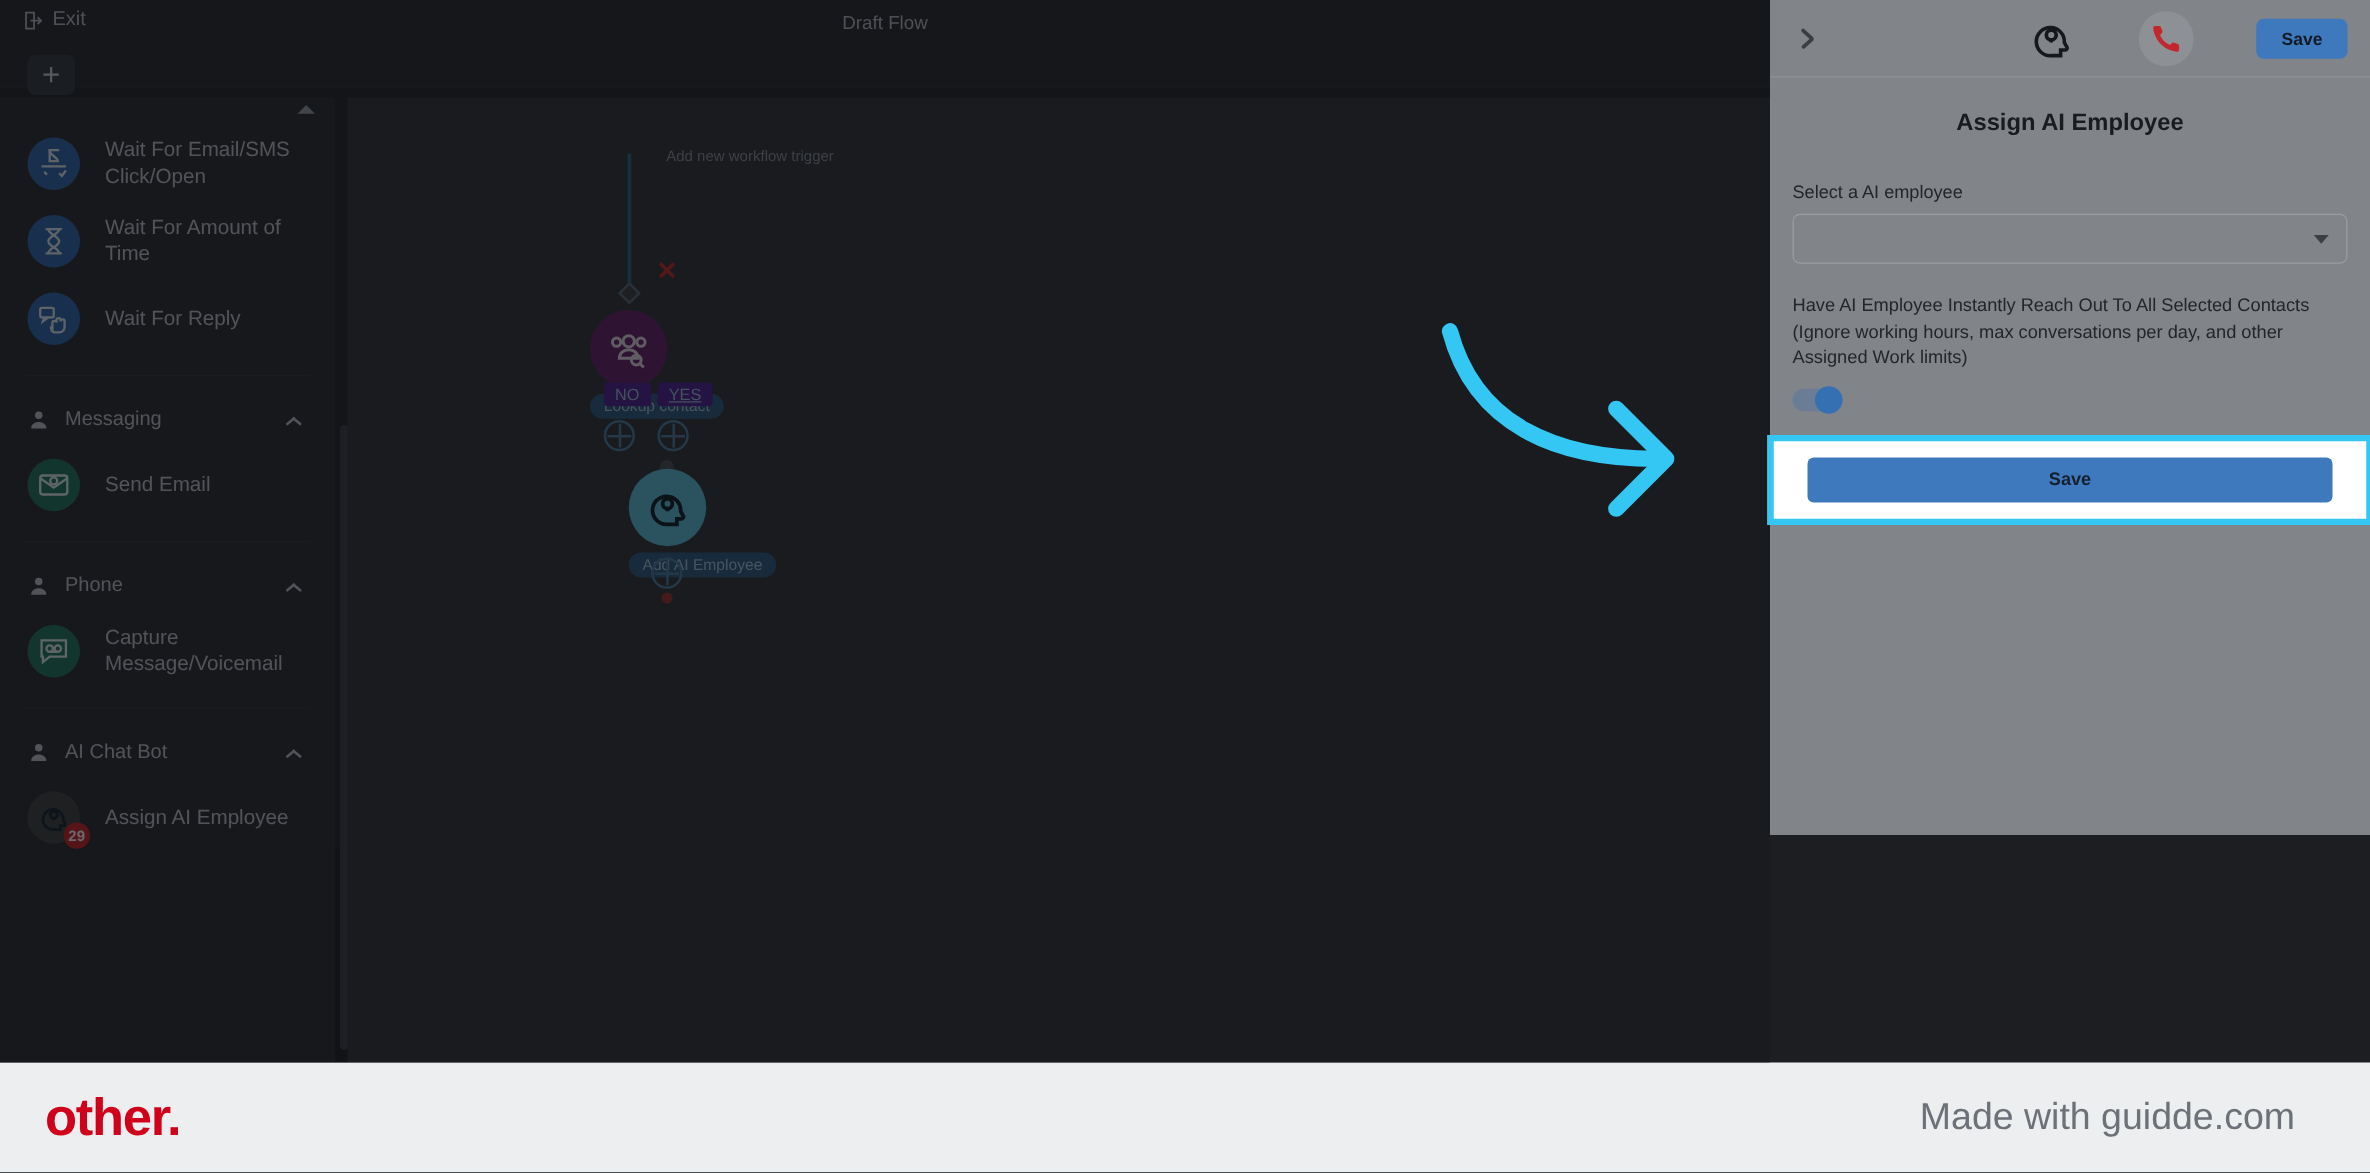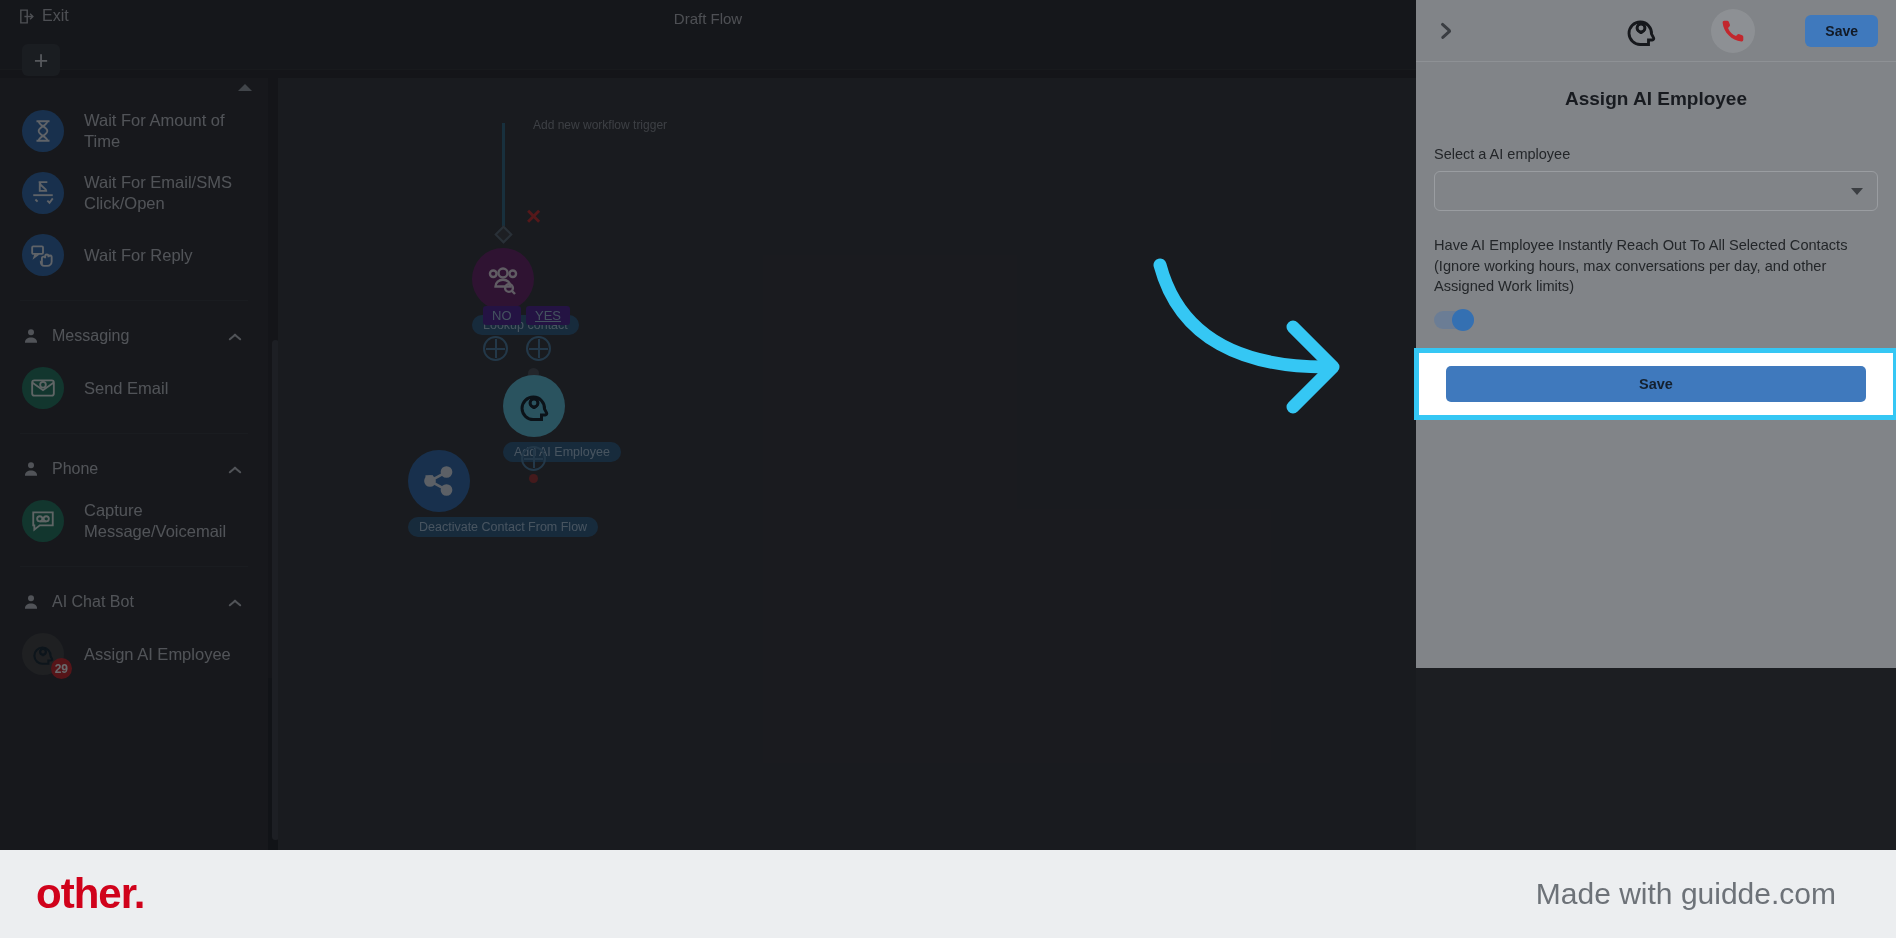--- a/index.html
+++ b/index.html
@@ -294,36 +294,36 @@
     </div>
 
     <div class="sidebar">
       <div class="sb-caret-top"></div>
 
       <div style="height:22px"></div>
 
       <div class="sb-item">
         <span class="sb-icon blue">
           <svg viewBox="0 0 24 24" fill="none" stroke="#e7eef6" stroke-width="1.7">
-            <path d="M6 3h12M6 21h12M8 3c0 4 8 5 8 9s-8 5-8 9"></path>
-              <path d="M16 3c0 4-8 5-8 9s8 5 8 9"></path>
-          </svg>
-        </span>
-        <span class="sb-label">Wait For Amount of Time</span>
+            <path d="M8 2h8M9 2c0 4 6 5 6 8H9z"></path>
+              <path d="M3 14h18"></path>
+              <path d="M5 18l2 2M16 19l2 2 3-4"></path>
+          </svg>
+        </span>
+        <span class="sb-label">Wait For Email/SMS Click/Open</span>
       </div>
 
       <div class="sb-item">
         <span class="sb-icon blue">
           <svg viewBox="0 0 24 24" fill="none" stroke="#e7eef6" stroke-width="1.7">
-            <path d="M8 2h8M9 2c0 4 6 5 6 8H9z"></path>
-              <path d="M3 14h18"></path>
-              <path d="M5 18l2 2M16 19l2 2 3-4"></path>
-          </svg>
-        </span>
-        <span class="sb-label">Wait For Email/SMS Click/Open</span>
+            <path d="M6 3h12M6 21h12M8 3c0 4 8 5 8 9s-8 5-8 9"></path>
+              <path d="M16 3c0 4-8 5-8 9s8 5 8 9"></path>
+          </svg>
+        </span>
+        <span class="sb-label">Wait For Amount of Time</span>
       </div>
 
       <div class="sb-item">
         <span class="sb-icon blue">
           <svg viewBox="0 0 24 24" fill="none" stroke="#e7eef6" stroke-width="1.7">
             <rect x="2" y="4" width="10" height="7" rx="1"></rect>
               <path d="M5 11l-1 3 4-3"></path>
             <path d="M11 20v-5a1.5 1.5 0 013 0v-2a1.5 1.5 0 013 0v1a1.5 1.5 0 013 0v4a4 4 0 01-4 4h-3a3 3 0 01-3-3z"></path>
           </svg>
         </span>
@@ -436,31 +436,20 @@
             <path d="M17 21v-3h2.5a1 1 0 00.9-1.45L19 14a7.5 7.5 0 10-7 7h5z"></path>
             <circle cx="12" cy="10" r="2.6"></circle>
             <path d="M12 6v1.4M12 12.6V14M8.6 10H10M14 10h1.4M9.6 7.6l1 1M13.4 11.4l1 1M14.4 7.6l-1 1M10.6 11.4l-1 1"></path>
           </svg>
         </div>
         <div class="node-label">Add AI Employee</div>
       </div>
       <div class="dot-red" style="left:251px; top:396px;"></div>
       <div class="plus-circle" style="left:243px; top:368px;"></div>
 
-      <div class="node" style="left:130px; top:372px;">
-        <div class="node-circle" style="background:#2f6bb0;">
-          <svg viewBox="0 0 24 24" fill="none" stroke="#dfe8f2" stroke-width="1.8">
-            <circle cx="17" cy="6" r="3" fill="#dfe8f2"></circle>
-              <circle cx="6" cy="12" r="3" fill="#dfe8f2"></circle>
-            <circle cx="17" cy="18" r="3" fill="#dfe8f2"></circle>
-            <path d="M8.6 10.6l5.8-3.2M8.6 13.4l5.8 3.2M3 9h5"></path>
-          </svg>
-        </div>
-        <div class="node-label">Deactivate Contact From Flow</div>
-      </div>
     </div>
   </div>
 
   <div class="dim-veil"></div>
 
   <svg class="arrow-svg" viewBox="0 0 240 180">
     <path d="M10 10 C 30 85, 95 112, 175 112" fill="none" stroke="#35c7f4" stroke-width="13" stroke-linecap="round"></path>
     <path d="M143 72 L 183 112 L 143 152" fill="none" stroke="#35c7f4" stroke-width="13" stroke-linecap="round" stroke-linejoin="round"></path>
   </svg>
 

